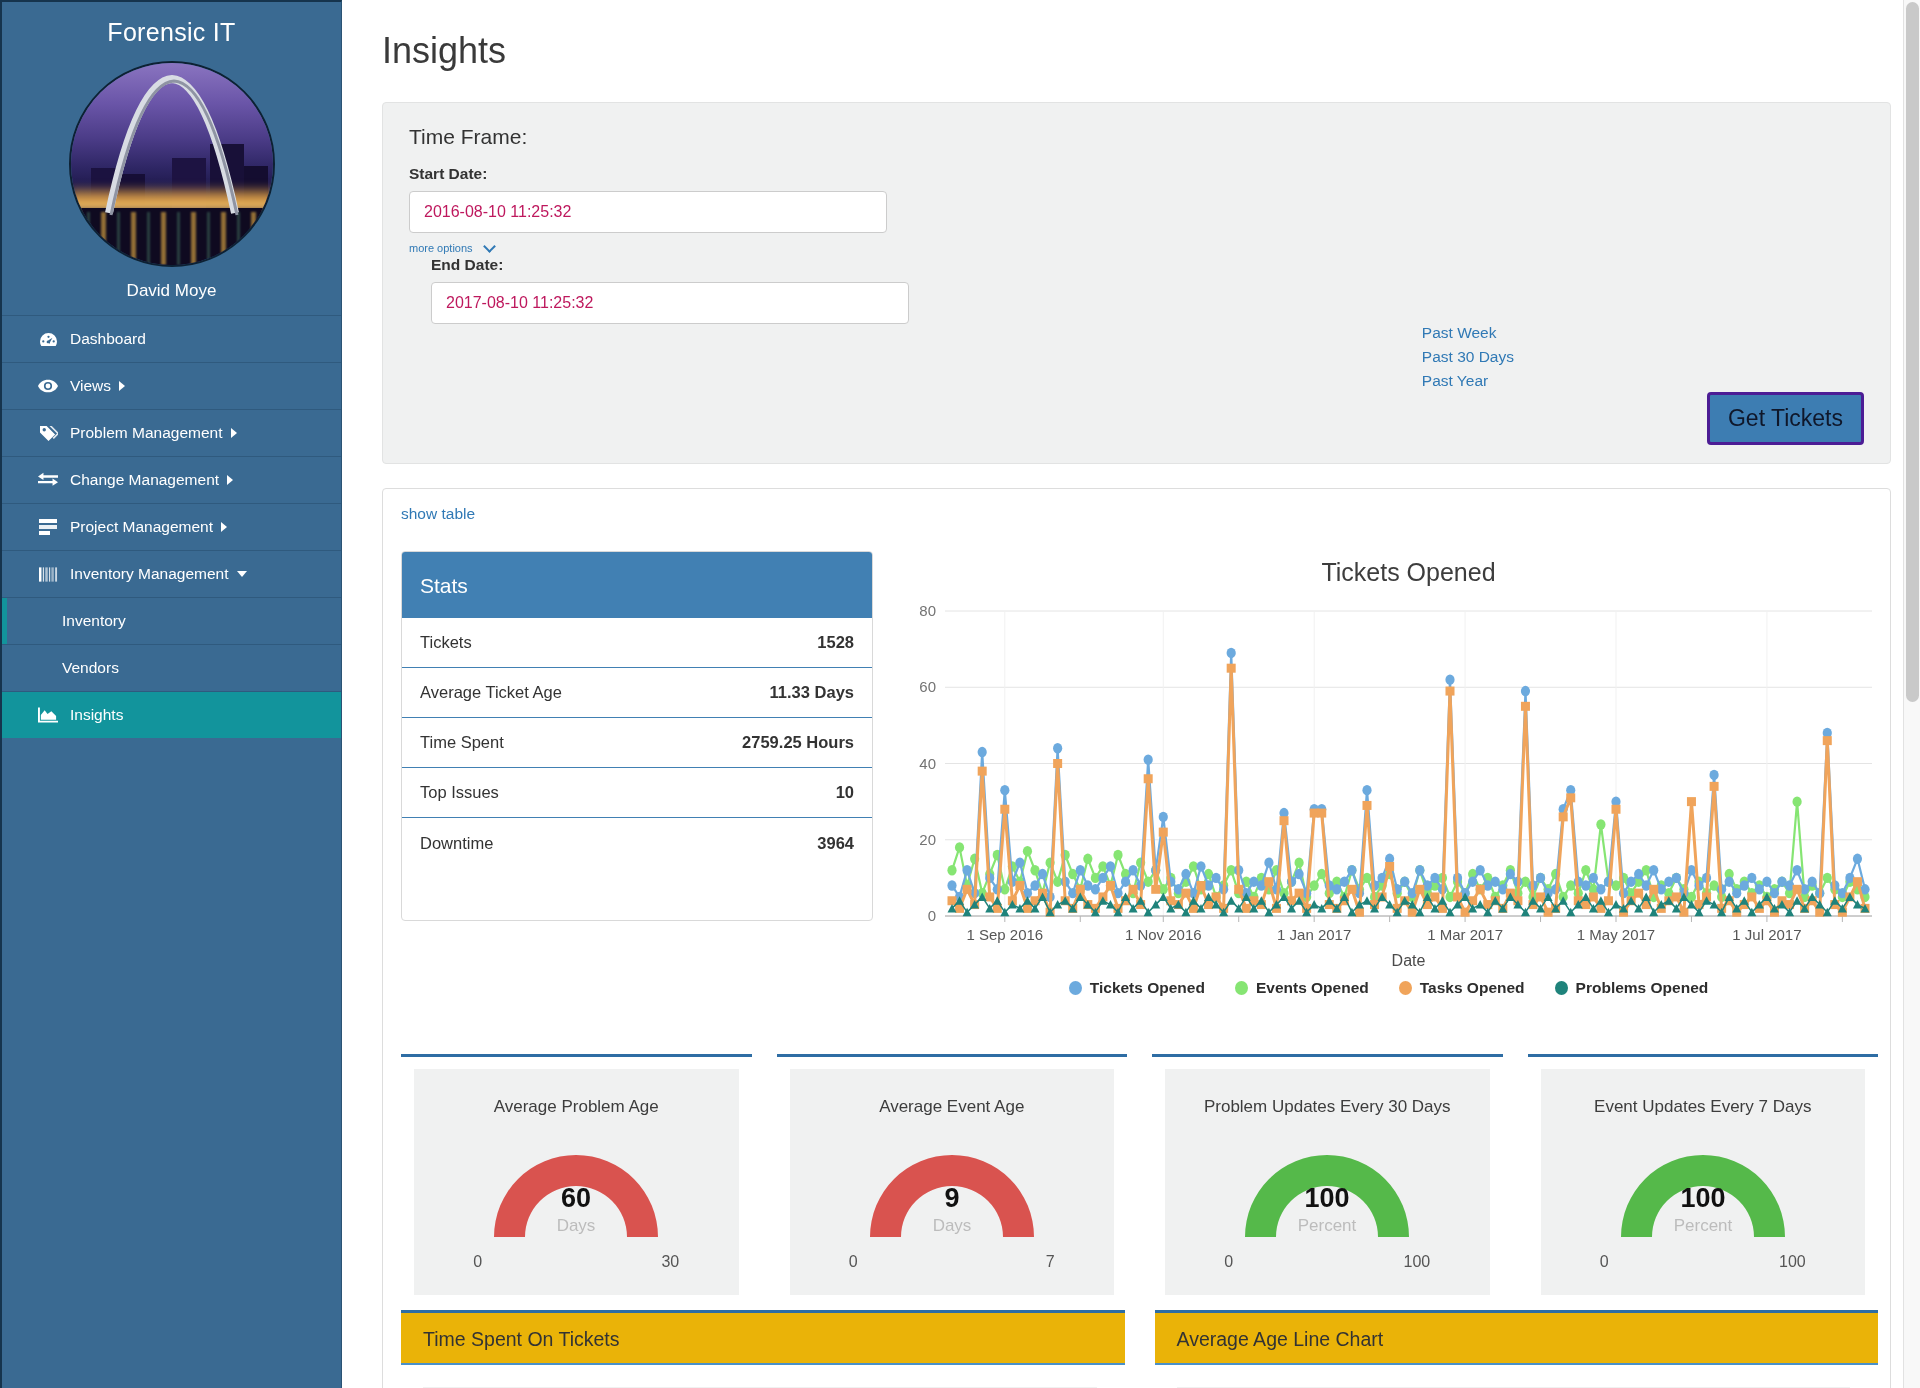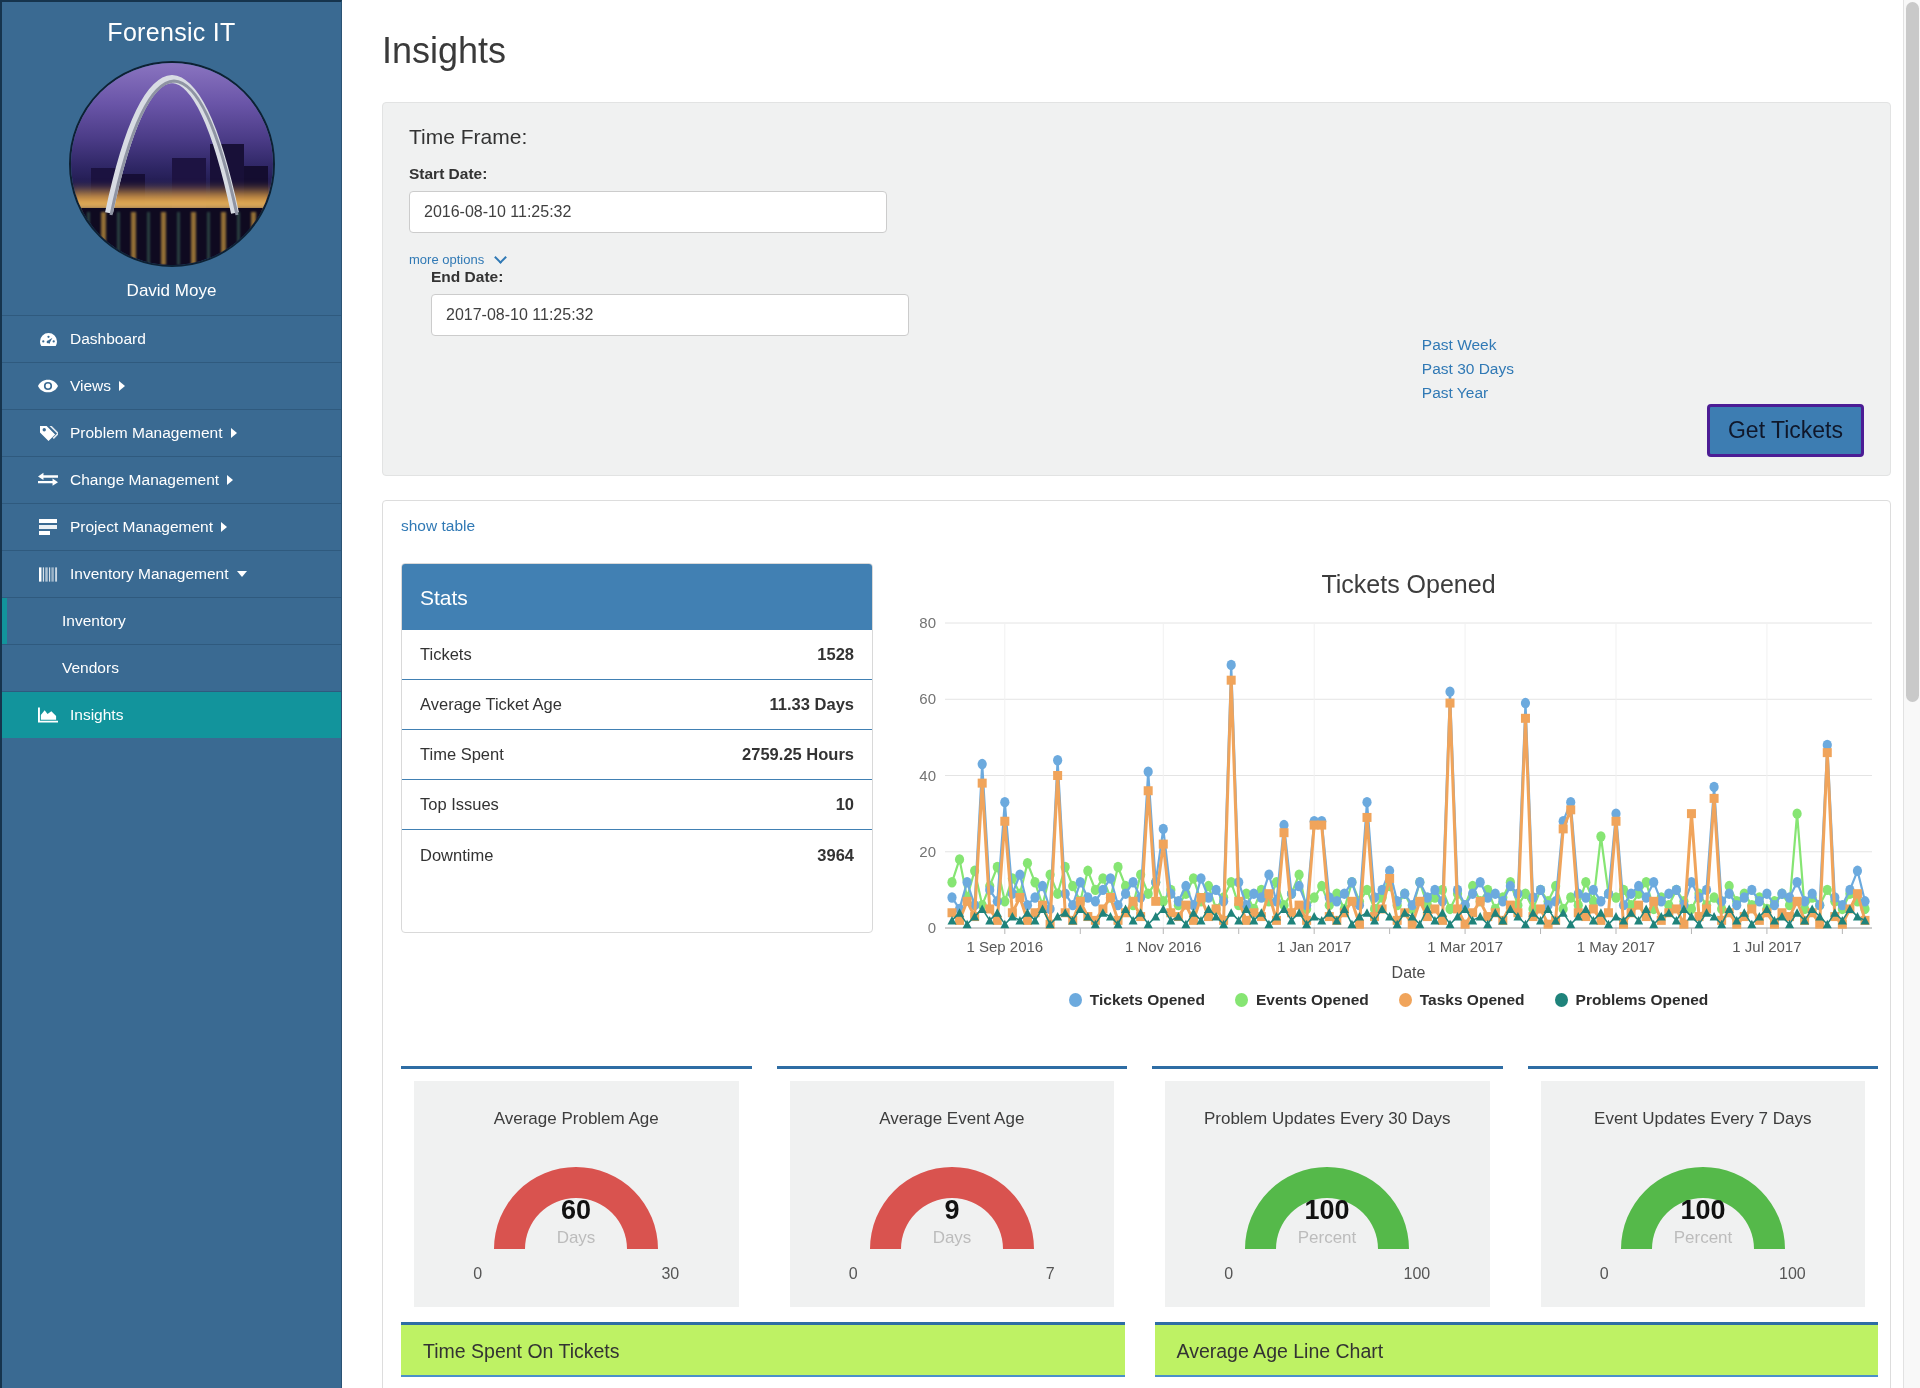--- a/index.html
+++ b/index.html
@@ -45,24 +45,24 @@
   .main { flex:1; padding:30px 31px 0 40px; }
   h1.page-title { font-size:36px; font-weight:400; color:#3a3a3a; margin-bottom:30px; }
 
   .tf-panel { background:#f0f1f1; border:1px solid #e2e3e3; border-radius:4px; padding:22px 26px 18px; position:relative; }
   .tf-heading { font-size:21px; font-weight:400; color:#333; margin-bottom:16px; }
   .tf-row { display:flex;flex-direction:column; }
   .tf-col { width:478px; }
   .tf-col + .tf-col { margin-left:22px; }
   .tf-label { font-size:15.5px; font-weight:bold; margin-bottom:8px; }
   .tf-input { width:100%; height:42px; border:1px solid #ccc; border-radius:4px; background:#fff;
-              font-family:"Liberation Sans",sans-serif; font-size:16px; color:#404040; padding:0 14px; }
+              font-family:"Liberation Sans",sans-serif; font-size:16px; color:#be185d; padding:0 14px; }
   .tf-links { margin-left:auto; padding-right:350px; display:flex; flex-direction:column; gap:6px; }
   .tf-links a { color:#3079b5; font-size:15.5px; }
-  .more-options { display:inline-flex; align-items:center; gap:12px; color:#3079b5; font-size:13px; margin-top:19px; }
+  .more-options { display:inline-flex; align-items:center; gap:12px; color:#3079b5; font-size:11px; margin-top:9px; }
   .chev { width:9px; height:9px; border-right:2px solid #3079b5; border-bottom:2px solid #3079b5;
           transform:rotate(45deg); margin-top:-4px; }
   .tf-btn-row { display:flex; justify-content:flex-end; margin-top:2px; }
   .btn-primary { background:#3d7db2; border:3px solid #4c1d95; color:#0f172a; font-size:23px;
                  padding:10px 18px; border-radius:4px; cursor:pointer; font-family:"Liberation Sans",sans-serif; }
 
   .main-panel { border:1px solid #ddd; border-radius:4px; margin-top:24px; padding:16px 12px 0 18px; height:1000px; }
   .show-table { color:#3079b5; font-size:15.5px; }
 
   .row1 { display:flex; margin-top:28px; }
@@ -81,21 +81,21 @@
 
   .gauges-row { display:flex; gap:25px; margin-top:57px; }
   .gauge-card { flex:1; background:#fff; border-top:3px solid #2e6da4; padding:12px 13px 15px; }
   .gauge-plot { background:#f0f1f1; padding:28px 8px 24px; text-align:center; }
   .gauge-title { font-size:17px; color:#3d3d3d; }
   .gauge-svg { margin-top:16px; }
   .gauge-minmax { display:flex; justify-content:space-between; width:206px; margin:6px auto 0; font-size:16px; color:#555; }
 
   .bottom-row { display:flex; gap:30px; }
   .bottom-card { flex:1; background:#fff; border-top:3px solid #2e6da4; }
-  .bottom-header { font-size:19.5px; color:#333; padding:15px 0 12px 22px; background:#bef264; }
+  .bottom-header { font-size:19.5px; color:#333; padding:15px 0 12px 22px; background:#eab308; }
   .bottom-divider { height:2px; background:#4a90c9; }
   .bottom-plot { margin:22px 28px 0 22px; background:#f0f1f1; height:160px; position:relative; }
   .plot-tick { position:absolute; left:30px; top:24px; font-size:15.5px; color:#555; }
   .plot-grid { position:absolute; left:92px; right:12px; top:31px; height:1px; background:#dcdcdc; }
   .lolli-stem { position:absolute; width:4px; background:#6caade; border-radius:2px; }
   .lolli-dot { position:absolute; background:#6caade; border-radius:50%; }
 
   
   .scrollbar { position:absolute; right:0; top:0; width:17px; height:100%; background:#f8f8f8; border-left:1px solid #e2e2e2; }
   .scroll-thumb { position:absolute; top:2px; left:2px; width:13px; height:700px; background:#c9c9c9; border-radius:7px; }

